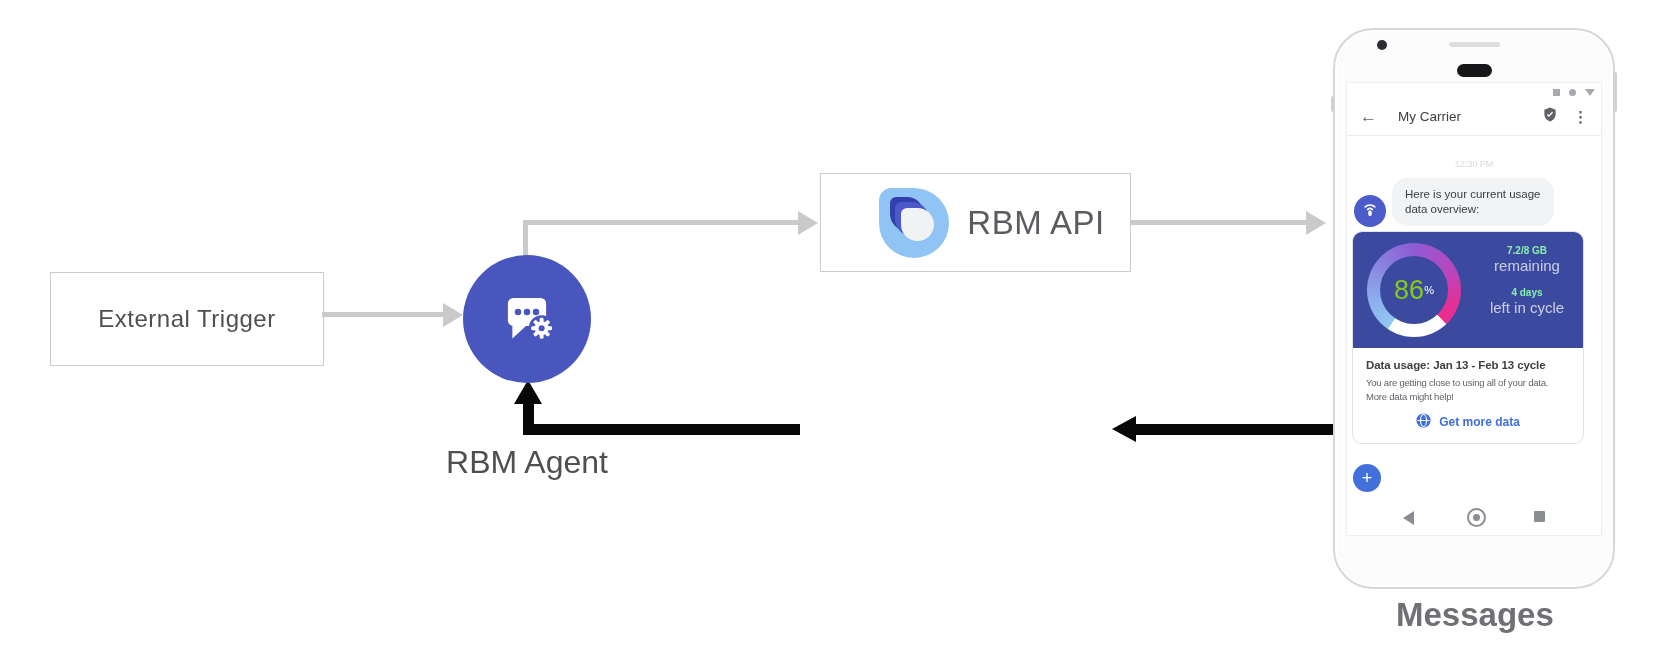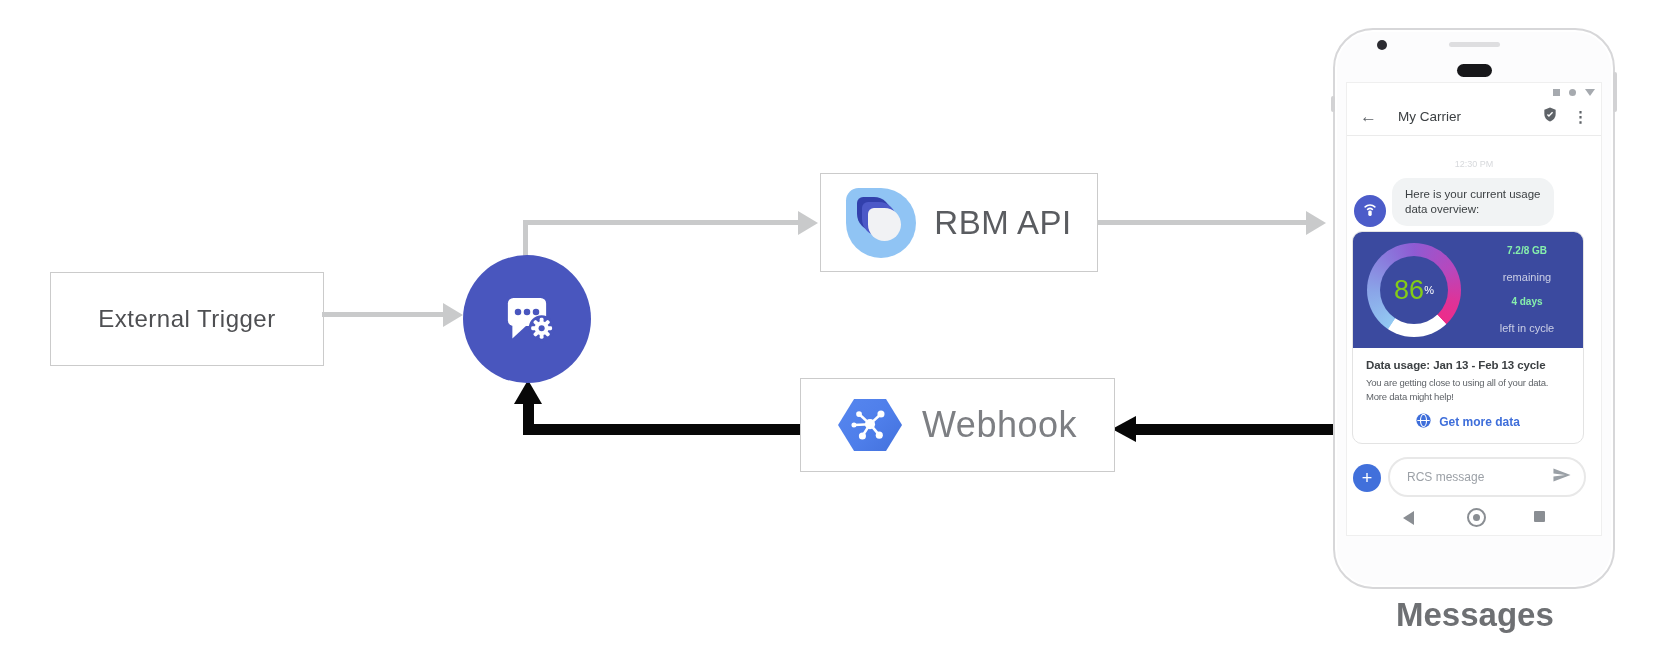--- a/index.html
+++ b/index.html
@@ -5,21 +5,21 @@
   html,body{margin:0;padding:0;background:#fff;}
   .canvas{position:relative;width:1669px;height:652px;background:#fff;overflow:hidden;
           font-family:"Liberation Sans", sans-serif;}
 
   
   .node-box{position:absolute;background:#fff;border:1.5px solid #CBCBCB;
             display:flex;align-items:center;justify-content:center;}
   .node-label{color:#4E4F52;font-weight:300;letter-spacing:.5px;}
   .box-ext{left:50px;top:272px;width:272px;height:92px;}
   .box-ext .node-label{font-size:24px;}
-  .box-api{left:820px;top:173px;width:276px;height:97px;gap:18px;}
+  .box-api{left:820px;top:173px;width:276px;height:97px;gap:18px;padding-left:33px;}
   .box-api .node-label{font-size:33px;color:#5A5C60;}
   .box-hook{left:800px;top:378px;width:313px;height:92px;gap:20px;}
   .box-hook .node-label{font-size:36px;color:#7D7F83;}
 
   .caption{position:absolute;color:#4E4F52;font-weight:300;text-align:center;}
   .cap-agent{left:417px;top:444px;width:220px;font-size:32px;}
   .cap-messages{left:1388px;top:596px;width:232px;font-size:33px;color:#6E7073;text-align:left;padding-left:8px;font-weight:bold;}
 
   
   .gline{position:absolute;background:#C9CACB;}
@@ -86,21 +86,21 @@
          background:conic-gradient(from 0deg,
            #8F5BD3 0deg,#B847BC 62deg,#E03297 108deg,#ED2C8A 136deg,
            #FFFFFF 137deg,#FFFFFF 213deg,
            #93C9F2 214deg,#8AA5E8 268deg,#8A79DC 320deg,#8F5BD3 360deg);}
   .gauge-hole{position:absolute;inset:13px;border-radius:50%;background:#3B4A9F;
               display:flex;align-items:center;justify-content:center;}
   .pct{color:#84cc16;font-size:27px;font-weight:300;}
   .pct-sign{color:#fff;font-size:11px;}
   .stats{position:absolute;right:10px;top:13px;width:92px;text-align:center;}
   .stat-value{font-size:10px;font-weight:bold;color:#86efac;}
-  .stat-label{font-size:11px;color:rgba(255,255,255,.72);margin-top:15px;}
+  .stat-label{font-size:15px;color:rgba(255,255,255,.72);margin-top:1px;}
   .stat-gap{height:13px;}
   .card-body{padding:11px 13px 12px;}
   .card-title{font-size:11.5px;font-weight:bold;color:#3C4043;margin-bottom:5px;letter-spacing:-.1px;}
   .card-text{font-size:9.5px;letter-spacing:-.2px;color:#5F6368;line-height:14px;white-space:nowrap;}
   .card-action{margin-top:9px;display:flex;align-items:center;justify-content:center;gap:8px;
                color:#3E6EDA;font-size:12px;font-weight:bold;}
 
   .plus-btn{position:absolute;left:6px;top:381px;width:28px;height:28px;border-radius:50%;background:#4170DB;
             color:#fff;font-size:18px;display:flex;align-items:center;justify-content:center;line-height:1;}
   .pill{position:absolute;left:41px;top:374px;width:198px;height:40px;border:2px solid #E8E8E8;border-radius:21px;
@@ -175,51 +175,32 @@
               <rect x="-1.7" y="-9.3" width="3.4" height="4.4" rx="1.2"></rect>
             </g>
           <g transform="rotate(315)">
               <rect x="-1.7" y="-9.3" width="3.4" height="4.4" rx="1.2"></rect>
             </g>
         </g>
         <circle cx="45" cy="42" r="2.7" fill="#4956BE"></circle>
       </svg>
     </span>
   </div>
+  <div class="caption cap-agent">RBM Agent</div>
 
   <div class="node-box box-api">
     <span class="api-logo">
       <i class="lg api-outer" style="position:absolute;"></i>
       <i class="lg api-dark" style="position:absolute;"></i>
       <i class="lg api-mid" style="position:absolute;"></i>
       <i class="lg api-light" style="position:absolute;"></i>
     </span>
     <span class="node-label">RBM API</span>
   </div>
 
-  <div class="node-box box-hook">
-    <span class="hex">
-      <svg width="54" height="54" viewBox="0 0 64 64">
-        <g stroke="#ffffff" stroke-width="3">
-          <line x1="32" y1="31" x2="19" y2="19"></line>
-          <line x1="32" y1="31" x2="45" y2="19"></line>
-          <line x1="32" y1="31" x2="13" y2="32"></line>
-          <line x1="32" y1="31" x2="23" y2="45"></line>
-          <line x1="32" y1="31" x2="43" y2="44"></line>
-        </g>
-        <circle cx="32" cy="31" r="6" fill="#ffffff"></circle>
-        <circle cx="19" cy="19" r="3.4" fill="#ffffff"></circle>
-        <circle cx="45" cy="19" r="4.2" fill="#ffffff"></circle>
-        <circle cx="13" cy="32" r="3" fill="#ffffff"></circle>
-        <circle cx="23" cy="45" r="4.2" fill="#ffffff"></circle>
-        <circle cx="43" cy="44" r="4.2" fill="#ffffff"></circle>
-      </svg>
-    </span>
-    <span class="node-label">Webhook</span>
-  </div>
 
   <div class="phone">
     <div class="side-btn" style="right:-4px;top:42px;width:4px;height:40px;"></div>
     <div class="side-btn" style="left:-4px;top:66px;width:4px;height:16px;"></div>
     <div class="cam"></div>
     <div class="spk-slot"></div>
     <div class="spk-pill"></div>
 
     <div class="screen">
 
@@ -290,28 +271,20 @@
               </svg>
             </span>
             <span>Get more data</span>
           </div>
         </div>
       </div>
 
       <div class="plus-btn">
         <span>+</span>
       </div>
-      <div class="pill">
-        <input type="text" placeholder="RCS message" style="">
-        <span>
-          <svg width="20" height="14" viewBox="0 0 24 18">
-            <path fill="#9AA0A6" d="M1 17.2 L23 9 L1 0.8 L1 7.2 L16 9 L1 10.8 Z"></path>
-          </svg>
-        </span>
-      </div>
 
       <div class="nav-back"></div>
       <div class="nav-home">
           <i></i>
         </div>
       <div class="nav-sq"></div>
 
     </div>
   </div>
 

